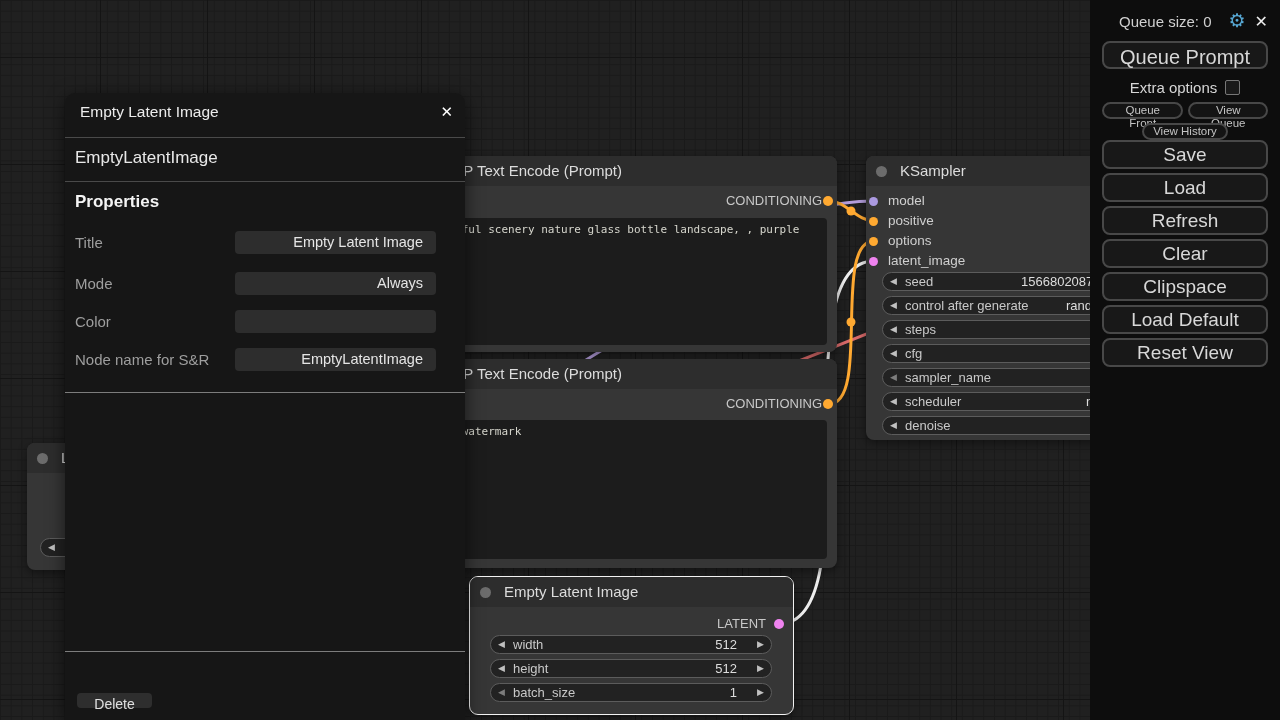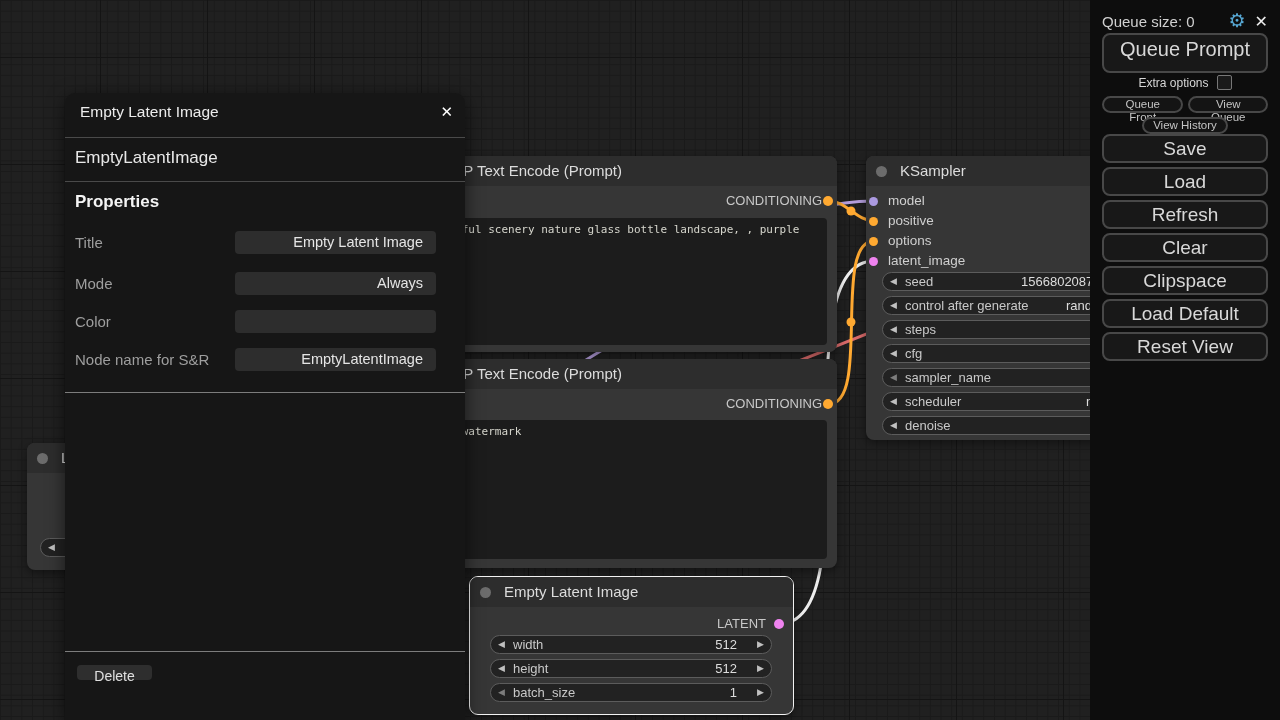--- a/index.html
+++ b/index.html
@@ -83,37 +83,37 @@
   .hr{position:absolute;left:0;right:0;height:1px;background:#4a4a4a;}
   .hr1{top:44px;} .hr2{top:88px;} .hr3{top:299px;background:#7d7d7d;} .hr4{top:558px;background:#7d7d7d;}
   .dlg-name{position:absolute;left:10px;top:55px;font-size:17px;color:#e8e8e8;}
   .dlg-section{position:absolute;left:10px;top:99px;font-size:17px;font-weight:bold;color:#f4f4f4;}
   .frow{position:absolute;left:0;right:0;height:23px;}
   .fr0{top:138px;} .fr1{top:179px;} .fr2{top:217px;} .fr3{top:255px;}
   .flabel{position:absolute;left:10px;top:3px;font-size:15px;color:#9e9e9e;}
   .fbox{position:absolute;left:170px;top:0;width:201px;height:23px;background:#2d2d2d;
         border-radius:4px;}
   .fbox .fval{position:absolute;right:13px;top:0;line-height:23px;font-size:14.5px;color:#e5e5e5;}
-  .delete-btn{position:absolute;left:12px;top:572px;width:75px;height:15px;background:#2e2e2e;
+  .delete-btn{position:absolute;left:12px;top:600px;width:75px;height:15px;background:#2e2e2e;
         border-radius:4px;text-align:center;line-height:23px;font-size:14px;color:#e0e0e0;
         cursor:pointer;}
 
   
   .menu{position:absolute;left:1090px;top:0;width:190px;height:720px;z-index:6;
         background:#0d0d0d;box-sizing:border-box;padding:10px 12px;color:#d0d0d0;}
-  .menu-head{display:flex;align-items:center;height:22px;}
+  .menu-head{display:flex;align-items:center;height:22px;text-align:center;}
   .queue-size{flex:1;font-size:15px;color:#d0d0d0;}
   .gear{font-size:19px;color:#57a8d4;cursor:pointer;margin-right:9px;line-height:20px;}
   .menu-close{font-size:16px;color:#eeeeee;cursor:pointer;}
   .btn{display:block;width:100%;background:#181818;border:2px solid #484848;border-radius:8px;
         color:#d8d8d8;text-align:center;box-sizing:border-box;cursor:pointer;
         font-family:"Liberation Sans",sans-serif;}
-  .queue-prompt{height:40px;font-size:20px;line-height:29px;margin-top:1px;}
-  .extra-row{margin-top:2px;display:flex;justify-content:center;align-items:center;gap:8px;
-        font-size:12px;color:#d6d6d6;}
+  .queue-prompt{height:28px;font-size:20px;line-height:29px;margin-top:9px;}
+  .extra-row{margin-top:10px;display:flex;justify-content:center;align-items:center;gap:8px;
+        font-size:15px;color:#d6d6d6;}
   .checkbox{width:13px;height:13px;background:#1a1a1a;border:1px solid #777;border-radius:2px;
         cursor:pointer;}
   .small-row{margin-top:6px;display:flex;justify-content:center;gap:5px;}
   .sbtn{height:17px;font-size:11.5px;line-height:13px;border-radius:10px;background:#141414;
         color:#c4c4c4;border:2px solid #484848;padding:0 9px;width:auto;}
   .vh-row{margin-top:4px;display:flex;justify-content:center;}
   .btn-list{display:flex;flex-direction:column;gap:4px;}
   .big{height:29px;font-size:19px;line-height:25px;}
 </style>
 </head>

